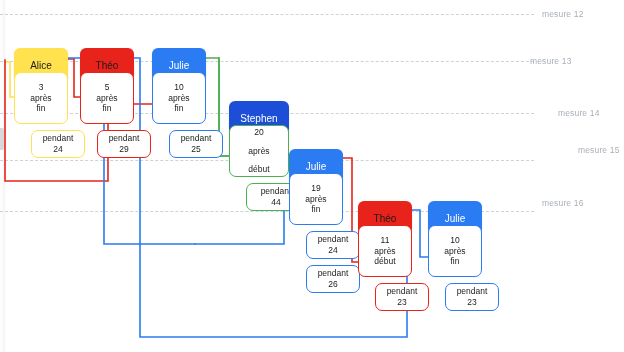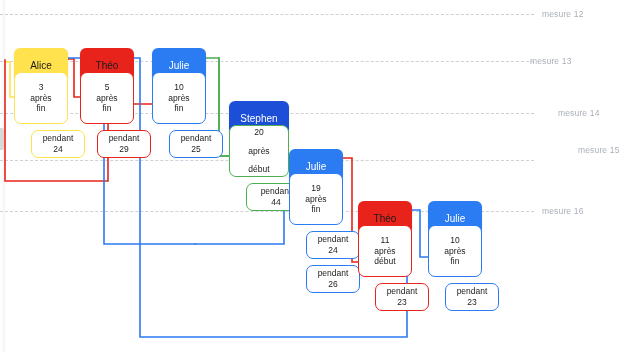--- a/index.html
+++ b/index.html
@@ -65,21 +65,21 @@
   <div id="measures-layer">
       <div class="measure-line" style="left: 0px; top: 14px; width: 534px; border-top-color: rgb(205, 210, 218);"></div>
       <div class="measure-label" style="left: 542px; top: 9px; color: rgb(169, 175, 184);">mesure 12</div>
       <div class="measure-line" style="left: 0px; top: 61px; width: 534px; border-top-color: rgb(205, 210, 218);"></div>
       <div class="measure-label" style="left: 530px; top: 56px; color: rgb(169, 175, 184);">mesure 13</div>
       <div class="measure-line" style="left: 0px; top: 113px; width: 534px; border-top-color: rgb(205, 210, 218);"></div>
       <div class="measure-label" style="left: 558px; top: 108px; color: rgb(169, 175, 184);">mesure 14</div>
       <div class="measure-line" style="left: 0px; top: 160px; width: 534px; border-top-color: rgb(205, 210, 218);"></div>
       <div class="measure-label" style="left: 542px; top: 145px; color: rgb(169, 175, 184); padding-left: 36px;">mesure 15</div>
       <div class="measure-line" style="left: 0px; top: 211px; width: 534px; border-top-color: rgb(205, 210, 218);"></div>
-      <div class="measure-label" style="left: 542px; top: 206px; color: rgb(169, 175, 184);">mesure 16</div>
+      <div class="measure-label" style="left: 542px; top: 198px; color: rgb(169, 175, 184);">mesure 16</div>
     </div>
 
   <svg class="wires" id="wires-layer" viewBox="0 0 624 352" preserveAspectRatio="none">
       <path d="M 5 62 L 10 62 L 10 62 L 10 97 L 14 97" stroke="#FFE24D"></path>
       <path d="M 68 59 L 74 59 L 74 97 L 80 97" stroke="#E8231B"></path>
       <path d="M 5 60 L 5 181 L 108 181 L 108 104 L 152 104" stroke="#E8231B"></path>
       <path d="M 68 58 L 104 58 L 104 244 L 195 244" stroke="#2B7BF3"></path>
       <path d="M 134 58 L 140 58 L 140 337 L 407 337 L 407 205" stroke="#2B7BF3"></path>
       <path d="M 206 58 L 219 58 L 219 156 L 210 156 L 210 156 L 229 156" stroke="#4CAF50"></path>
       <path d="M 219 58 L 219 156 L 229 156" stroke="#4CAF50"></path>

